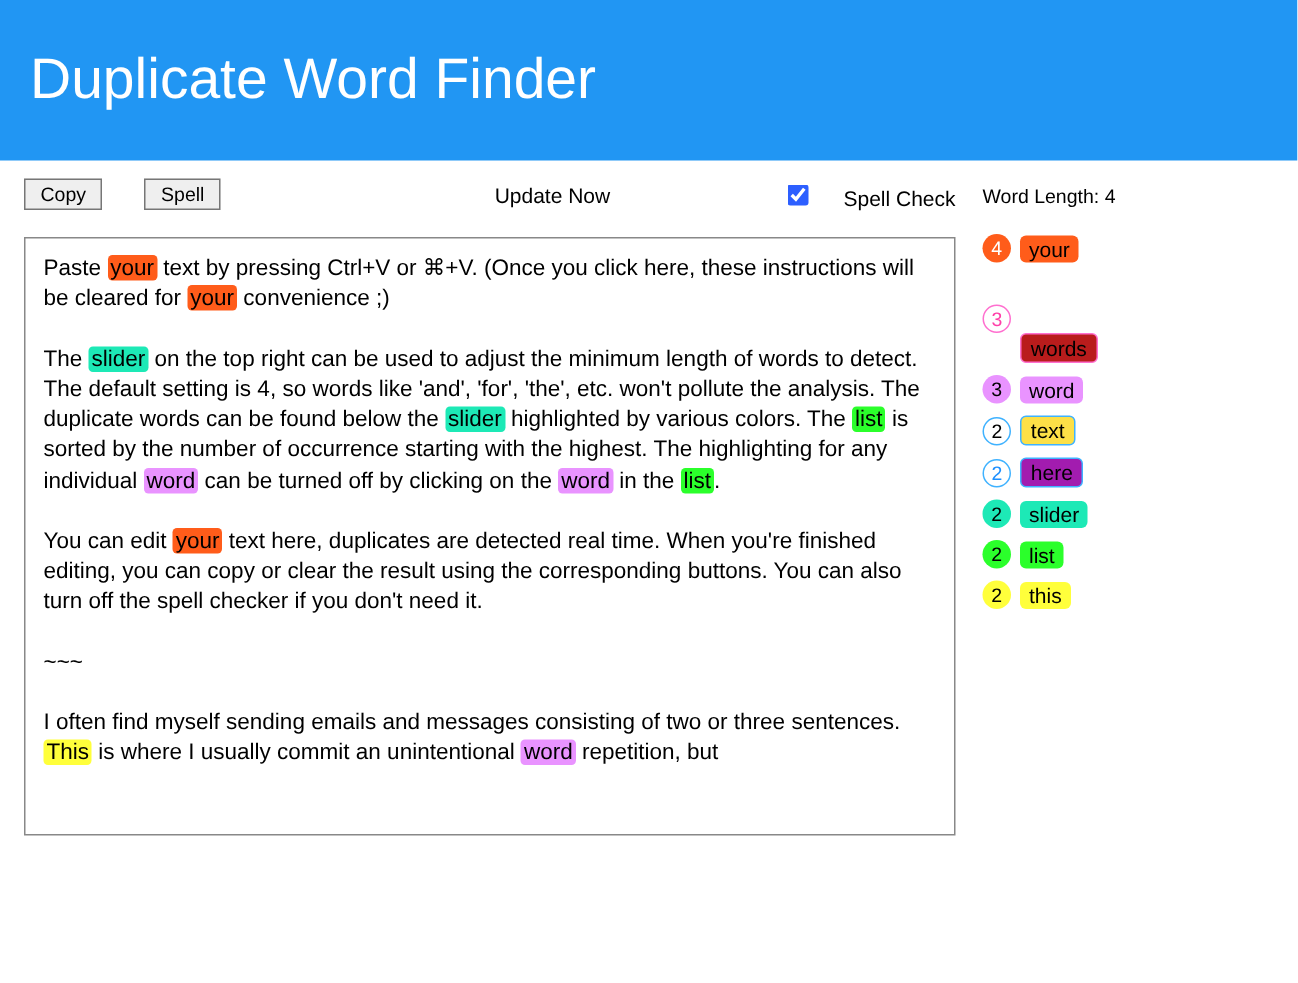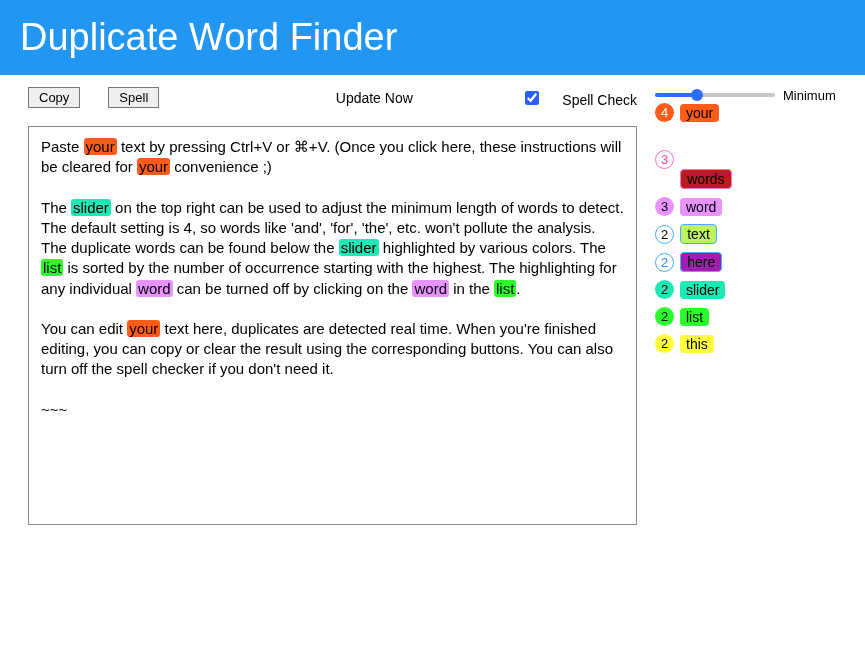--- a/index.html
+++ b/index.html
@@ -7,27 +7,27 @@
       margin: 0;
       font-family: Arial, Helvetica, sans-serif;
       background: #fff;
       width: 865px;
       height: 655px;
       overflow: hidden;
     }
     .header {
       background: #2196f3;
       color: #fff;
-      padding: 16px 20px;
+      padding: 32px 20px;
       font-size: 38px;
       font-weight: 400;
     }
     .main {
       display: flex;
-      padding: 12px 20px 0 28px;
+      padding: 12px 20px 0 16px;
       gap: 18px;
     }
     .left-col {
       flex: 1;
       min-width: 0;
     }
     .right-col {
       width: 190px;
       flex-shrink: 0;
     }
@@ -147,21 +147,21 @@
       padding: 1px 6px;
       font-size: 14px;
     }
     .pill-orange-fill  { background:#ff5c1a; color:#fff; }
     .pill-orange-word  { background:#ff5c1a; color:#000; }
     .pill-pink-out     { background:#fff; border:1px solid #ff6fcf; color:#ff3fa8; }
     .pill-pink-word    { background:#b91c1c; border:1px solid #ff6fcf; color:#000;margin-top:39px; }
     .pill-violet-fill  { background:#e993ff; color:#000; }
     .pill-violet-word  { background:#e993ff; color:#000; }
     .pill-blue-out     { background:#fff; border:1px solid #3fb2ff; color:#000; }
-    .pill-blue-word    { background:#bef264; border:1px solid #3fb2ff; color:#000; }
+    .pill-blue-word    { background:#fde047; border:1px solid #3fb2ff; color:#000; }
     .pill-bluefill-out { background:#fff; border:1px solid #3fb2ff; color:#1e90ff; }
     .pill-bluefill-word{ background:#a21caf; border:1px solid #3fb2ff; color:#000; }
     .pill-teal-fill    { background:#1de9b6; color:#000; }
     .pill-teal-word    { background:#1de9b6; color:#000; }
     .pill-lime-fill    { background:#2bff2b; color:#000; }
     .pill-lime-word    { background:#2bff2b; color:#000; }
     .pill-yellow-fill  { background:#ffff3b; color:#000; }
     .pill-yellow-word  { background:#ffff3b; color:#000; }
   </style>
 </head>
@@ -190,33 +190,29 @@
       </p>
       <p>
         <span>The </span><span class="hl c-teal">slider</span><span> on the top right can be used to adjust the minimum length of words to detect. The default setting is 4, so words like 'and', 'for', 'the', etc. won't pollute the analysis. The duplicate words can be found below the </span><span class="hl c-teal">slider</span><span> highlighted by various colors. The </span><span class="hl c-lime">list</span><span> is sorted by the number of occurrence starting with the highest. The highlighting for any individual </span><span class="hl c-violet">word</span><span> can be turned off by clicking on the </span><span class="hl c-violet">word</span><span> in the </span><span class="hl c-lime">list</span><span>.</span>
       </p>
       <p>
         <span>You can edit </span><span class="hl c-orange">your</span><span> text here, duplicates are detected real time. When you're finished editing, you can copy or clear the result using the corresponding buttons. You can also turn off the spell checker if you don't need it.</span>
       </p>
       <p>
         <span>~~~</span>
       </p>
+      <p>
+        <span>I often find myself sending emails and messages consisting of two or three sentences. </span><span class="hl c-yellow">This</span><span> is where I usually commit an unintentional </span><span class="hl c-violet">word</span><span> repetition, but</span>
+      </p>
     </div>
 
   </div>
 
   <div class="right-col">
-    <div class="slider-row">
-      <div class="slider">
-        <div class="track"></div>
-        <div class="fill" style="width:35%"></div>
-        <div class="thumb" style="left:35%"></div>
-      </div>
-      <span>Minimum</span>
-    </div>
+    <div class="wordlen-label">Word Length: 4</div>
 
     <div class="result-list" id="result-list">
         <div class="result-row">
           <span class="count-pill pill-orange-fill">4</span>
           <span class="word-pill pill-orange-word">your</span>
         </div>
         <div class="result-row">
           <span class="count-pill pill-pink-out">3</span>
           <span class="word-pill pill-pink-word">words</span>
         </div>

